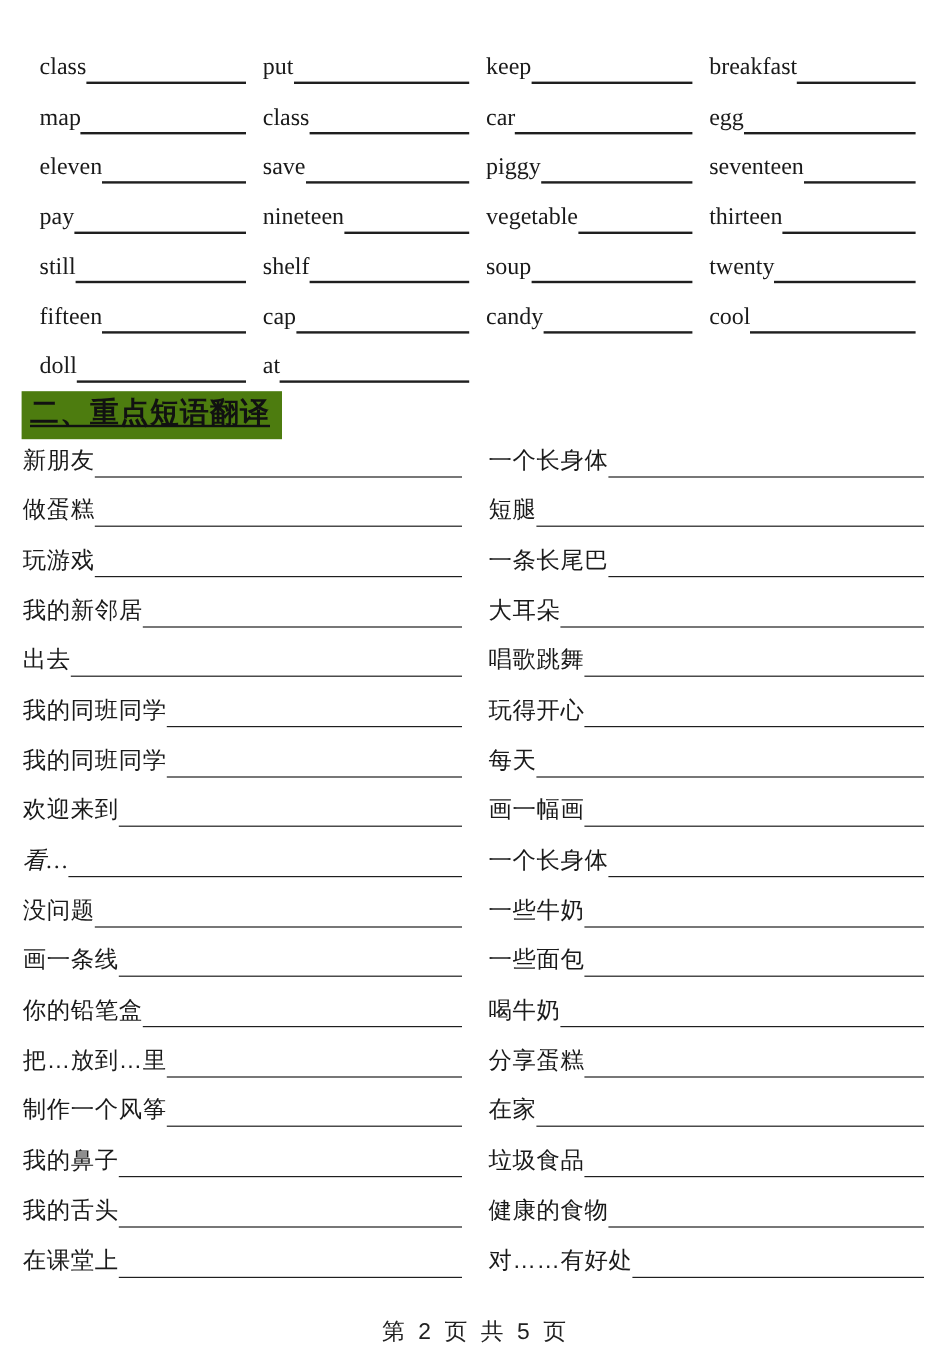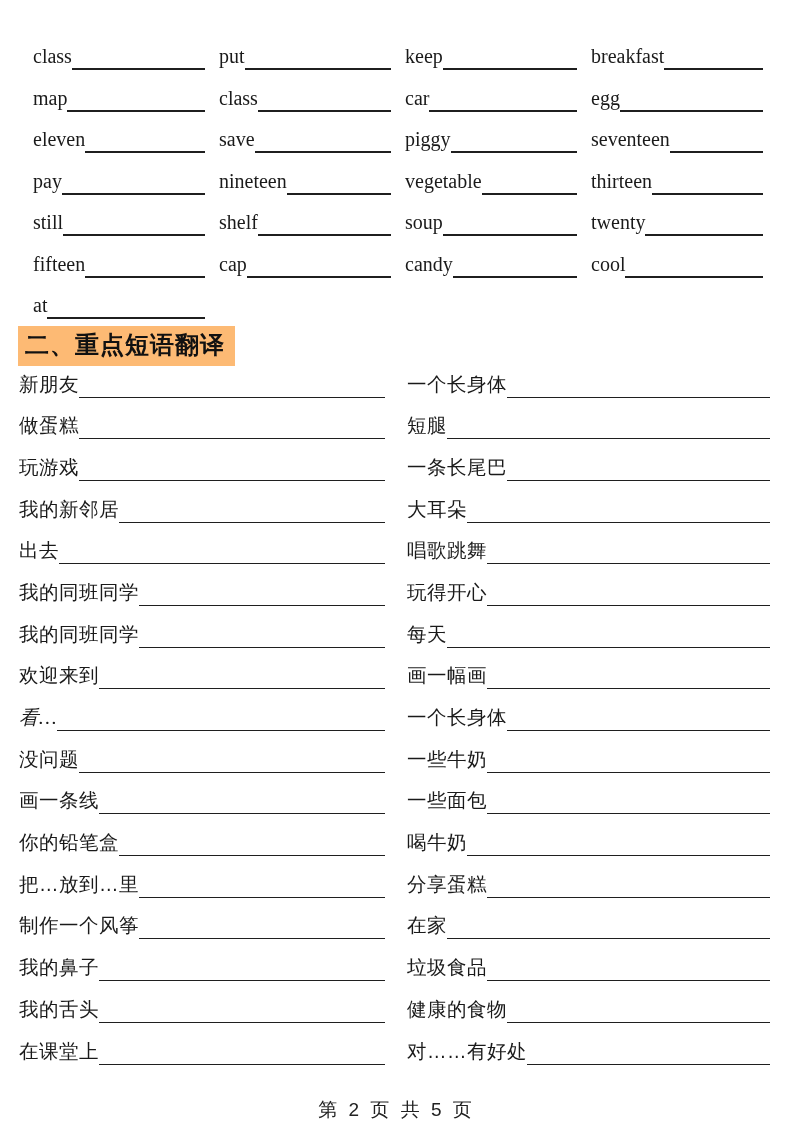--- a/index.html
+++ b/index.html
@@ -198,27 +198,31 @@
       </div>
       <div class="vocab-cell">
         <span class="vocab-word">candy</span>
         <span class="blank"></span>
       </div>
       <div class="vocab-cell">
         <span class="vocab-word">cool</span>
         <span class="blank"></span>
       </div>
       <div class="vocab-cell">
+        <span class="vocab-word">doll</span>
+        <span class="blank"></span>
+      </div>
+      <div class="vocab-cell">
         <span class="vocab-word">at</span>
         <span class="blank"></span>
       </div>
     </div>
 
   <div class="section-heading-row">
-    <span class="heading-highlight" id="section-heading-text" style="background: #fdba74;">二、重点短语翻译</span>
+    <span class="heading-highlight" id="section-heading-text" style="background: #4d7c0f; text-decoration: underline;">二、重点短语翻译</span>
   </div>
 
   <div class="phrase-grid" id="phrase-grid">
       <div class="phrase-cell">
         <span class="phrase-label">新朋友</span>
         <span class="blank"></span>
       </div>
       <div class="phrase-cell">
         <span class="phrase-label">一个长身体</span>
         <span class="blank"></span>

